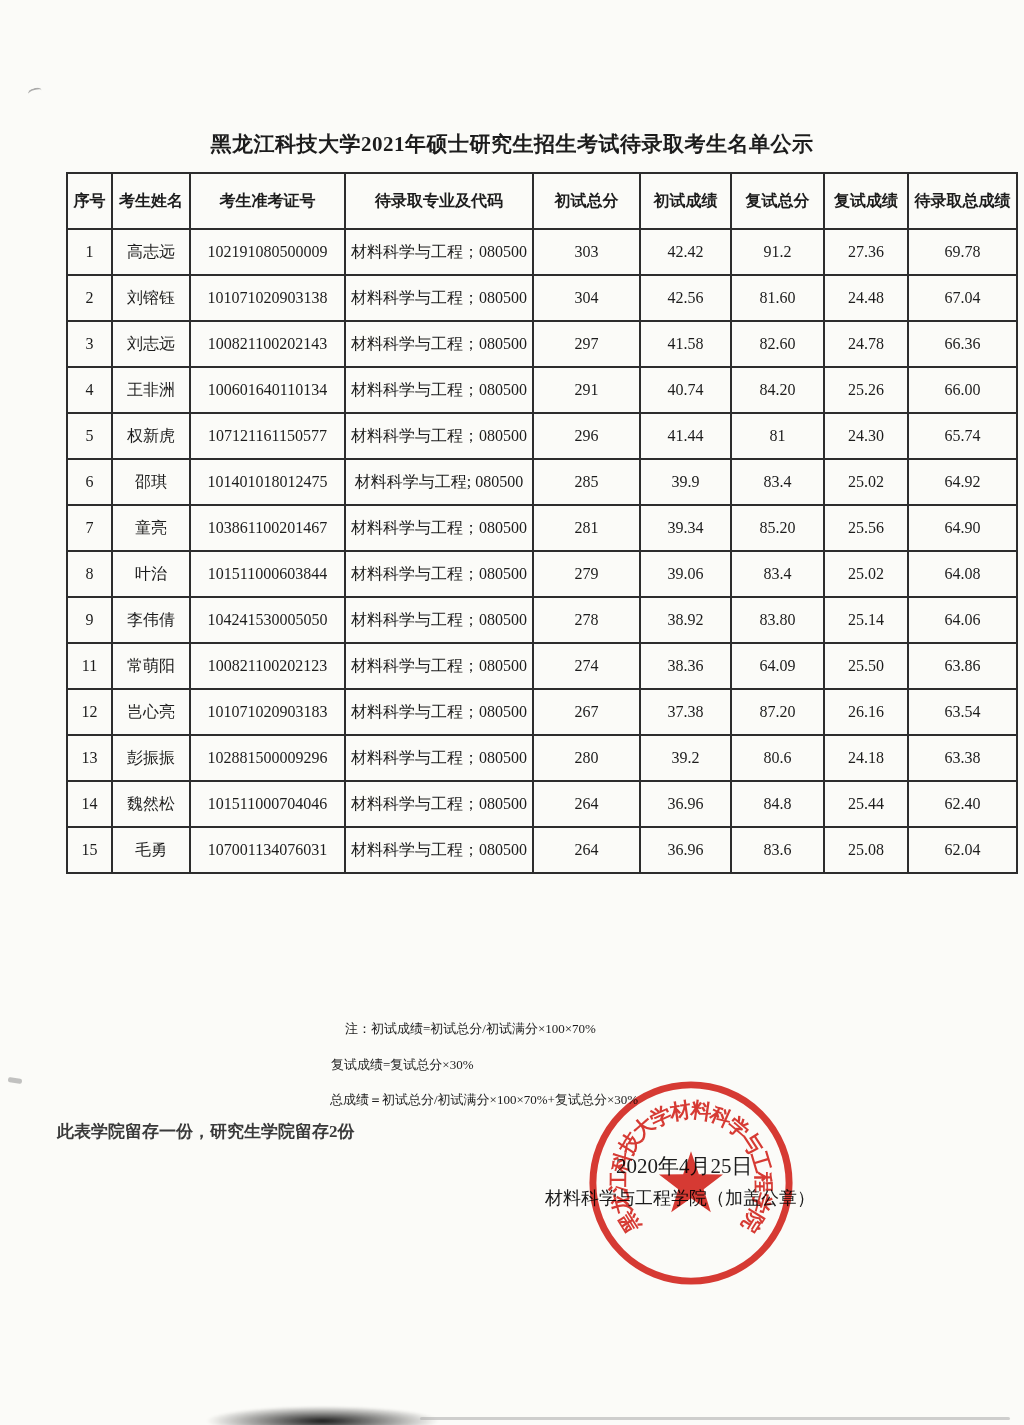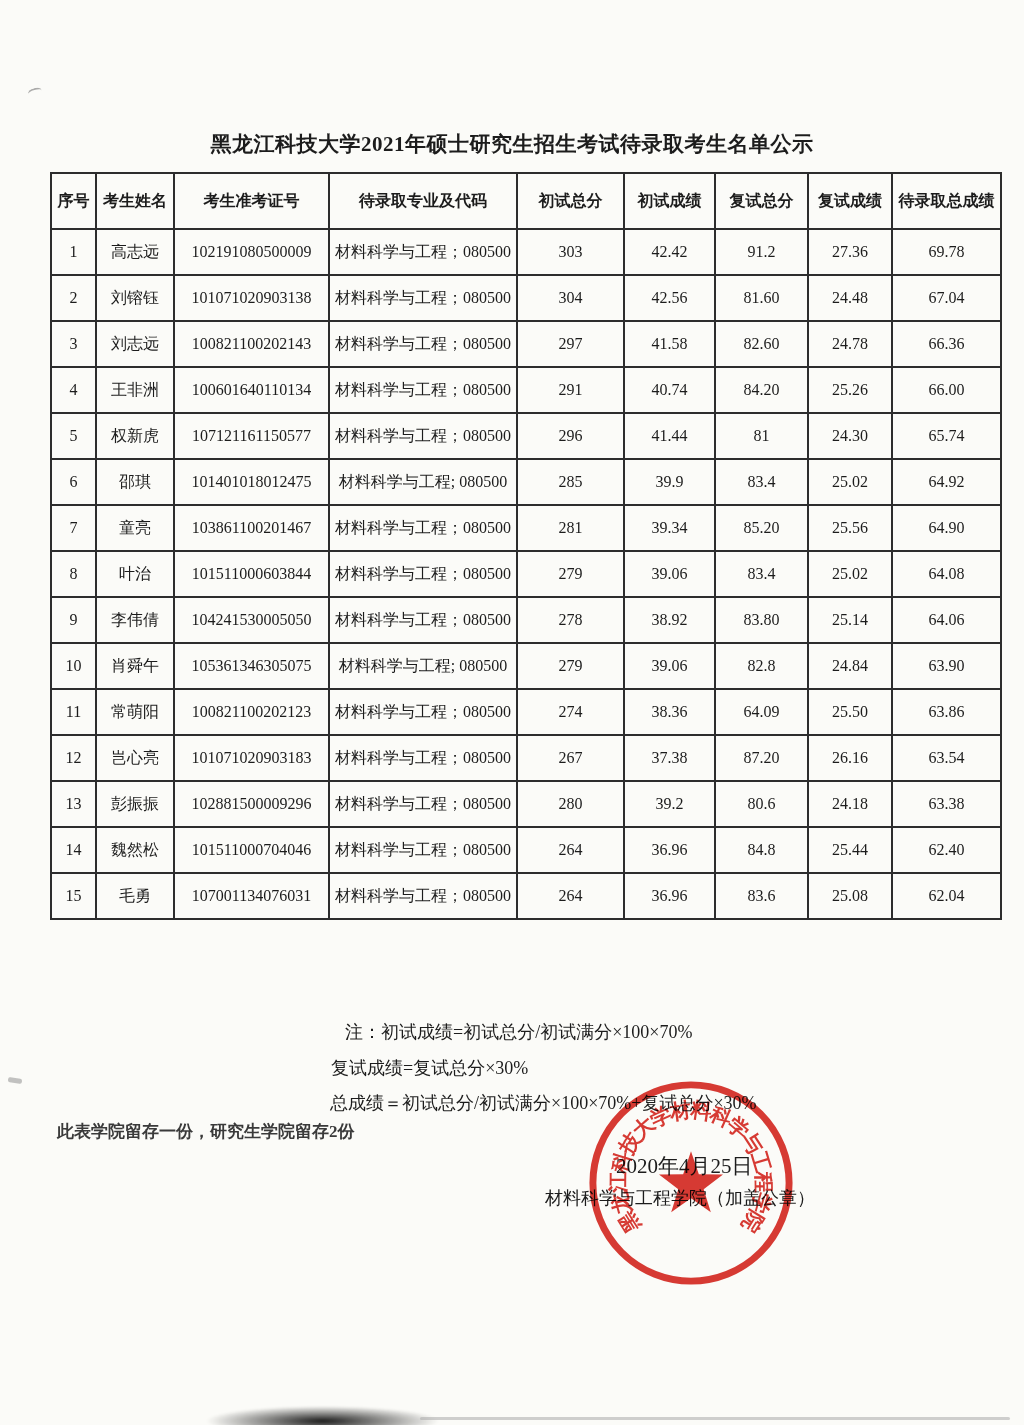--- a/index.html
+++ b/index.html
@@ -6,32 +6,32 @@
   .page {
     position:relative; width:1024px; height:1425px; margin:0 auto;
     background:#fbfbf8; overflow:hidden;
     font-family:"Liberation Serif","DejaVu Serif",serif; color:#1c1c1c;
   }
   .title {
     position:absolute; top:130px; left:0; right:0; text-align:center;
     font-size:21px; font-weight:bold; letter-spacing:0.5px;
   }
   table.admission {
-    position:absolute; top:172px; left:50px; width:950px;
+    position:absolute; top:172px; left:66px; width:950px;
     border-collapse:collapse; table-layout:fixed;
   }
   table.admission th, table.admission td {
     border:2px solid #2d2d2d; text-align:center; vertical-align:middle;
     padding:0 2px; overflow:hidden; white-space:nowrap;
   }
   table.admission thead tr { height:56px; }
   table.admission tbody tr { height:46px; }
   table.admission th { font-size:16px; font-weight:bold; }
   table.admission td { font-size:16px; }
-  .note { position:absolute; font-size:18px; }
+  .note { position:absolute; font-size:13px; }
   .note1 { top:1020px; left:345px; }
   .note2 { top:1056px; left:331px; }
   .note3 { top:1091px; left:330px; }
   .retention { position:absolute; top:1120px; left:57px; font-size:17px; color:#3a3a3a;font-weight:bold; }
   .date { position:absolute; top:1152px; left:616px; font-size:21px; }
   .dept { position:absolute; top:1186px; left:545px; font-size:18px; }
   .stamp {
     position:absolute; left:582px; top:1074px; width:218px; height:218px;
     opacity:0.9; mix-blend-mode:multiply; z-index:5; pointer-events:none;
   }
@@ -181,31 +181,20 @@
           <td>李伟倩</td>
           <td>104241530005050</td>
           <td>材料科学与工程；080500</td>
           <td>278</td>
           <td>38.92</td>
           <td>83.80</td>
           <td>25.14</td>
           <td>64.06</td>
         </tr>
         <tr>
-          <td>10</td>
-          <td>肖舜午</td>
-          <td>105361346305075</td>
-          <td>材料科学与工程; 080500</td>
-          <td>279</td>
-          <td>39.06</td>
-          <td>82.8</td>
-          <td>24.84</td>
-          <td>63.90</td>
-        </tr>
-        <tr>
           <td>11</td>
           <td>常萌阳</td>
           <td>100821100202123</td>
           <td>材料科学与工程；080500</td>
           <td>274</td>
           <td>38.36</td>
           <td>64.09</td>
           <td>25.50</td>
           <td>63.86</td>
         </tr>

